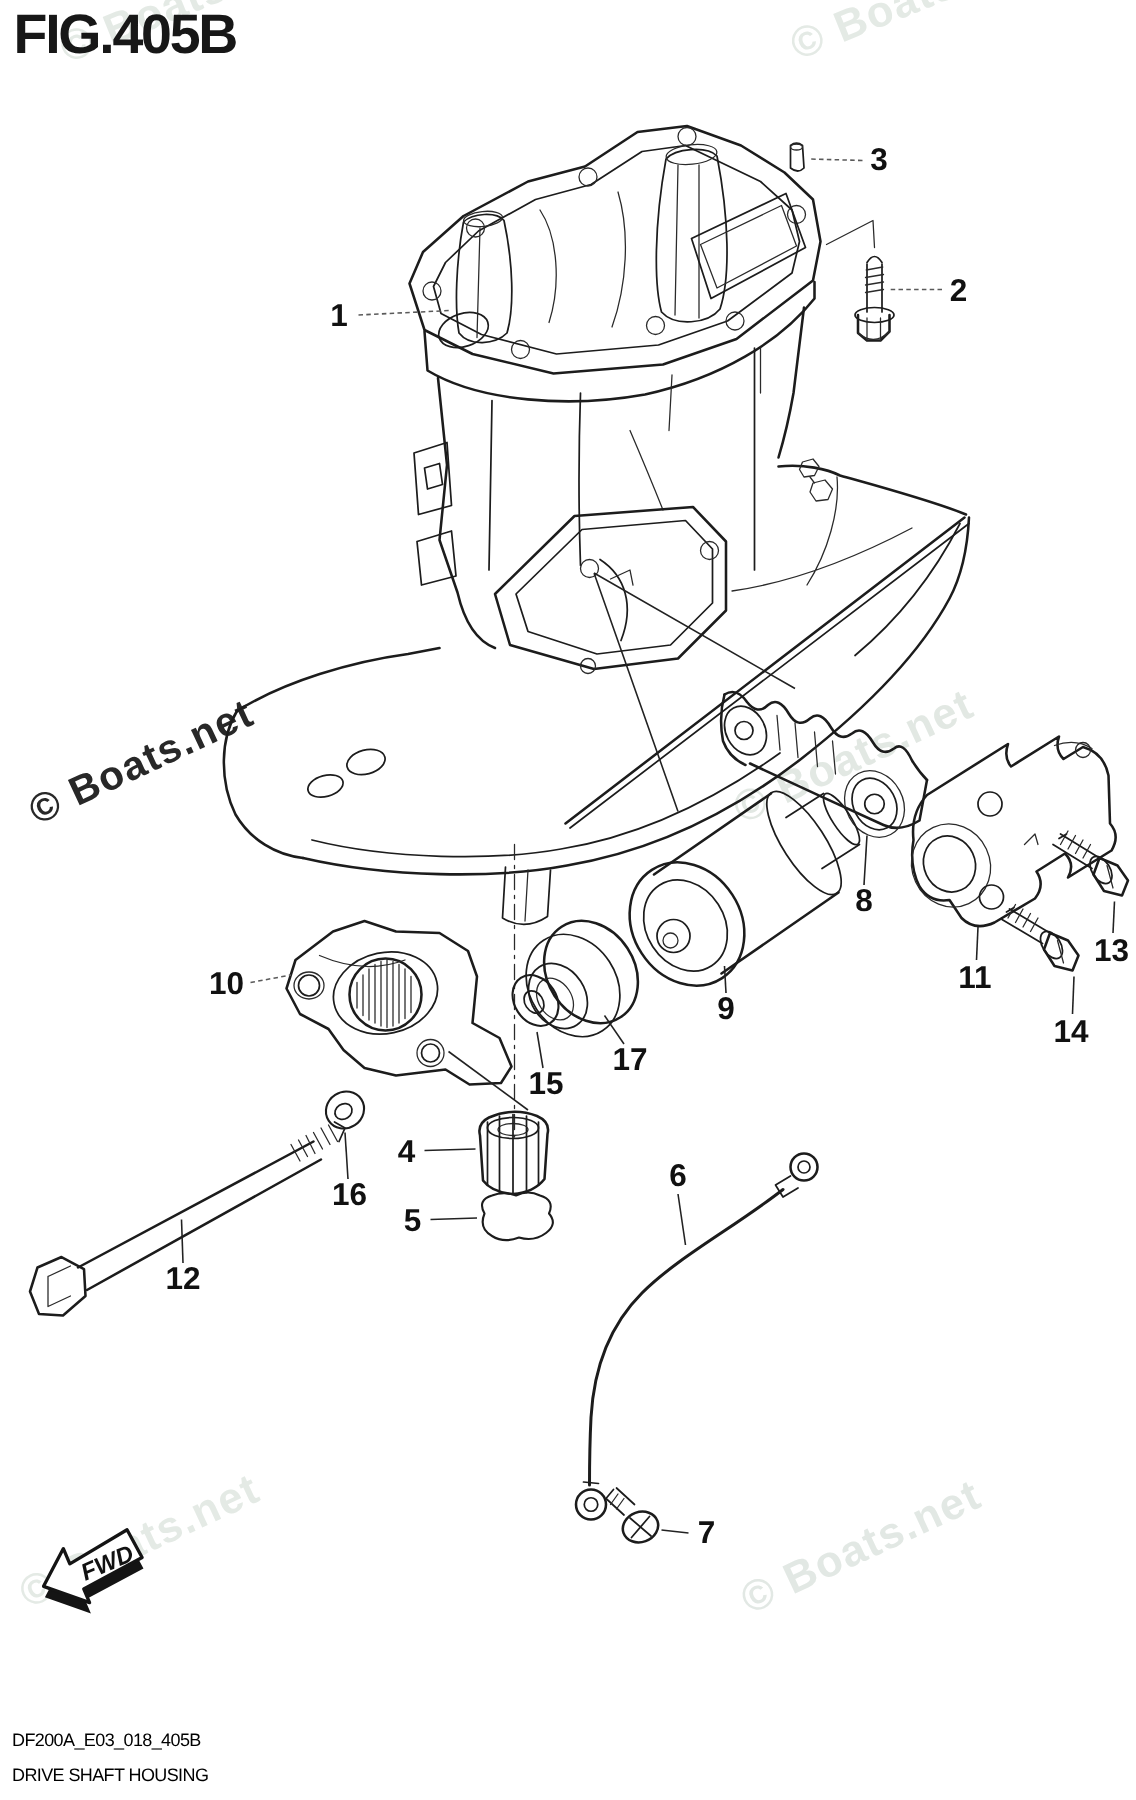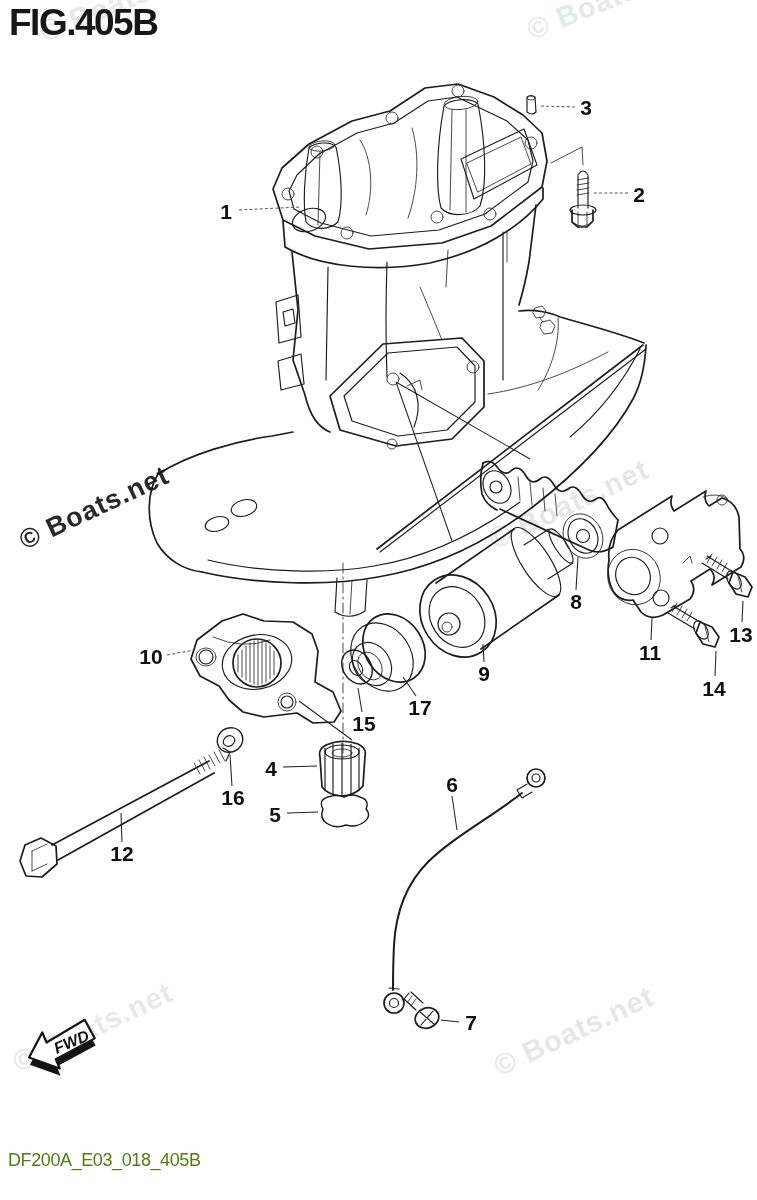--- a/index.html
+++ b/index.html
@@ -1,21 +1,21 @@
 <!DOCTYPE html>
 <html><head>
 <meta charset="utf-8">
 <style>
   html,body{margin:0;padding:0;background:#ffffff;}
   body{width:757px;height:1200px;position:relative;overflow:hidden;
        font-family:"Liberation Sans",sans-serif;}
   .page-title{position:absolute;left:9px;top:2px;font-size:37px;font-weight:700;
        letter-spacing:-1.5px;color:#171717;z-index:5;}
-  .footer{position:absolute;left:8px;top:1149px;color:#4d7c0f;z-index:5;
-       font-size:18px;letter-spacing:-0.4px;line-height:23px;}
+  .footer{position:absolute;left:8px;top:1149px;color:#000000;z-index:5;
+       font-size:12px;letter-spacing:-0.4px;line-height:23px;}
   svg.canvas{position:absolute;left:0;top:0;z-index:2;}
   svg .ln{fill:none;stroke:#1c1c1c;stroke-width:1.7;stroke-linecap:round;stroke-linejoin:round;}
   svg .md{fill:none;stroke:#1c1c1c;stroke-width:1.15;stroke-linecap:round;stroke-linejoin:round;}
   svg .th{fill:none;stroke:#2a2a2a;stroke-width:0.85;stroke-linecap:round;stroke-linejoin:round;}
   svg .leader{fill:none;stroke:#222;stroke-width:1.05;}
   svg .leader.dashed{stroke:#5a5a5a;stroke-dasharray:3 2.2;}
   svg .callout-num{font-family:"Liberation Sans",sans-serif;font-weight:700;
        font-size:21px;fill:#111;}
   svg .wm{font-family:"Liberation Sans",sans-serif;font-weight:700;letter-spacing:1px;}
 </style>
@@ -267,13 +267,14 @@
       <text x="364" y="723" class="callout-num" text-anchor="middle" dominant-baseline="central">15</text>
       <line x1="232" y1="786" x2="230" y2="755" class="leader"></line>
       <text x="233" y="797" class="callout-num" text-anchor="middle" dominant-baseline="central">16</text>
       <line x1="416" y1="696" x2="403" y2="677" class="leader"></line>
       <text x="420" y="707" class="callout-num" text-anchor="middle" dominant-baseline="central">17</text>
     </g>
 </svg>
 
 <div class="footer">
   <div>DF200A_E03_018_405B</div>
+  <div>DRIVE SHAFT HOUSING</div>
 </div>
 
 </body></html>

